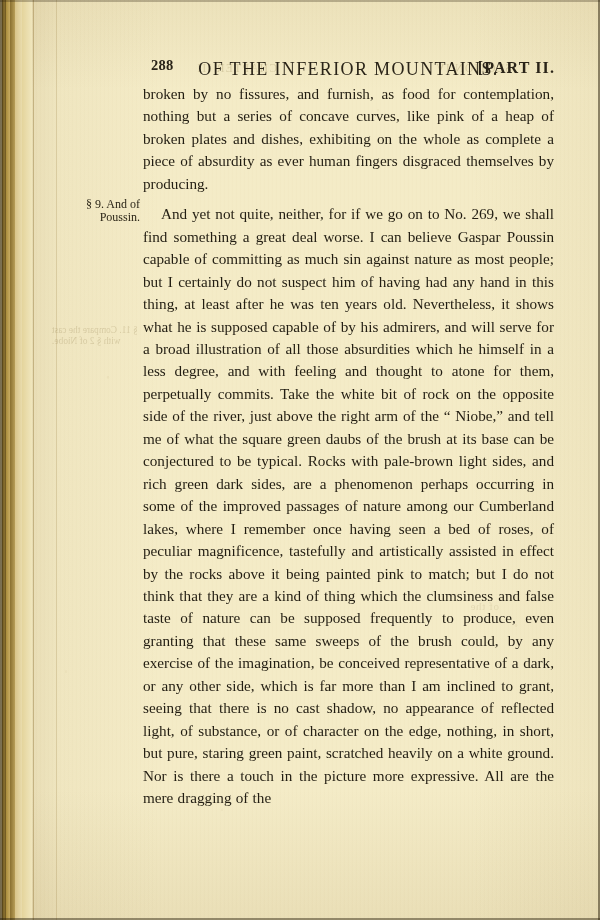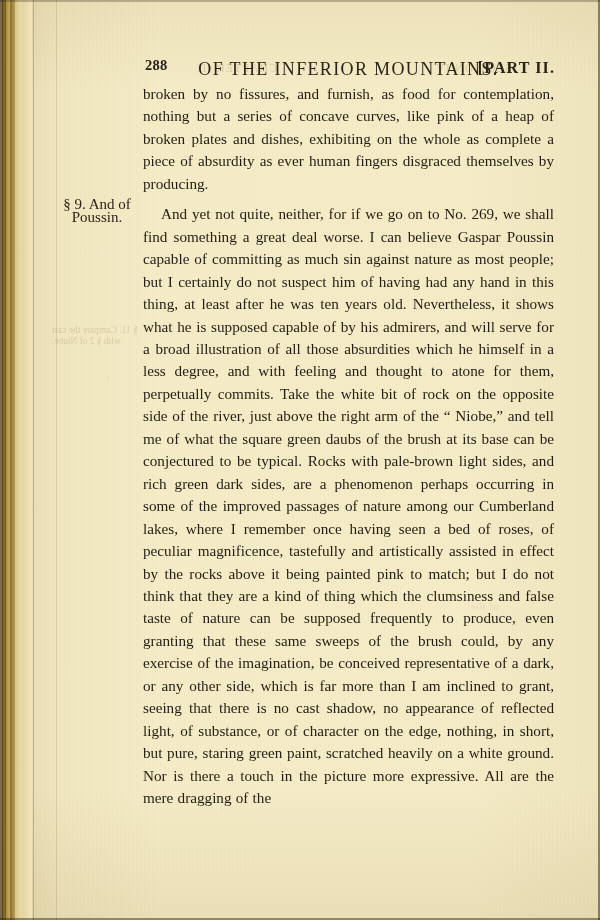--- a/index.html
+++ b/index.html
@@ -79,21 +79,21 @@
   }
 
   .running-head {
     position: relative;
     height: 26px;
     color: #2a2418;
     font-size: 14.5px;
   }
   .rh-folio {
     position: absolute;
-    left: 2px;
+    left: 8px;
     top: 0;
     font-weight: 700;
     letter-spacing: 0.3px;
   }
   .rh-title {
     position: absolute;
     left: 50%;
     top: 2px;
     transform: translateX(-50%);
     font-size: 18px;
@@ -127,23 +127,23 @@
   p.body.indent { text-indent: 18px; }
   p.body + p.body { margin-top: 8px; }
 
   
   #side-note {
     position: absolute;
     left: 54px;
     top: 198px;
     width: 86px;
     color: #2b2517;
-    font-size: 15px;
+    font-size: 12px;
     line-height: 12.6px;
-    text-align: center;
+    text-align: right;
   }
 
   
   .ghost {
     position: absolute;
     color: #8d7a4a;
     opacity: 0.26;
     transform: scaleX(-1);
     filter: blur(0.6px);
     pointer-events: none;

